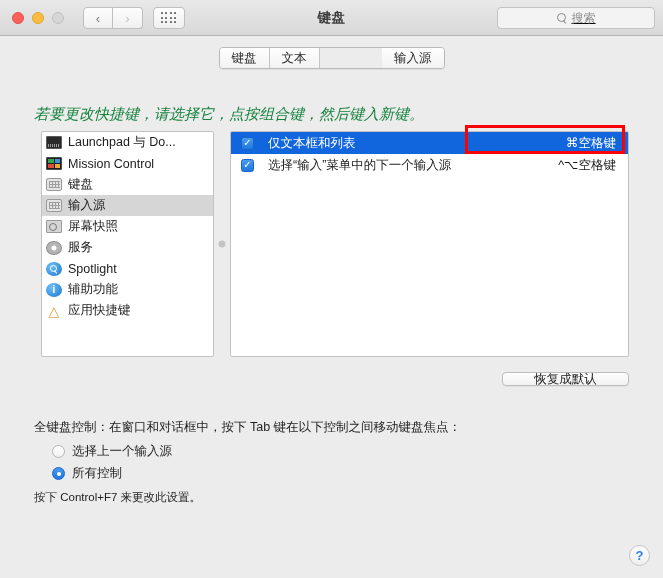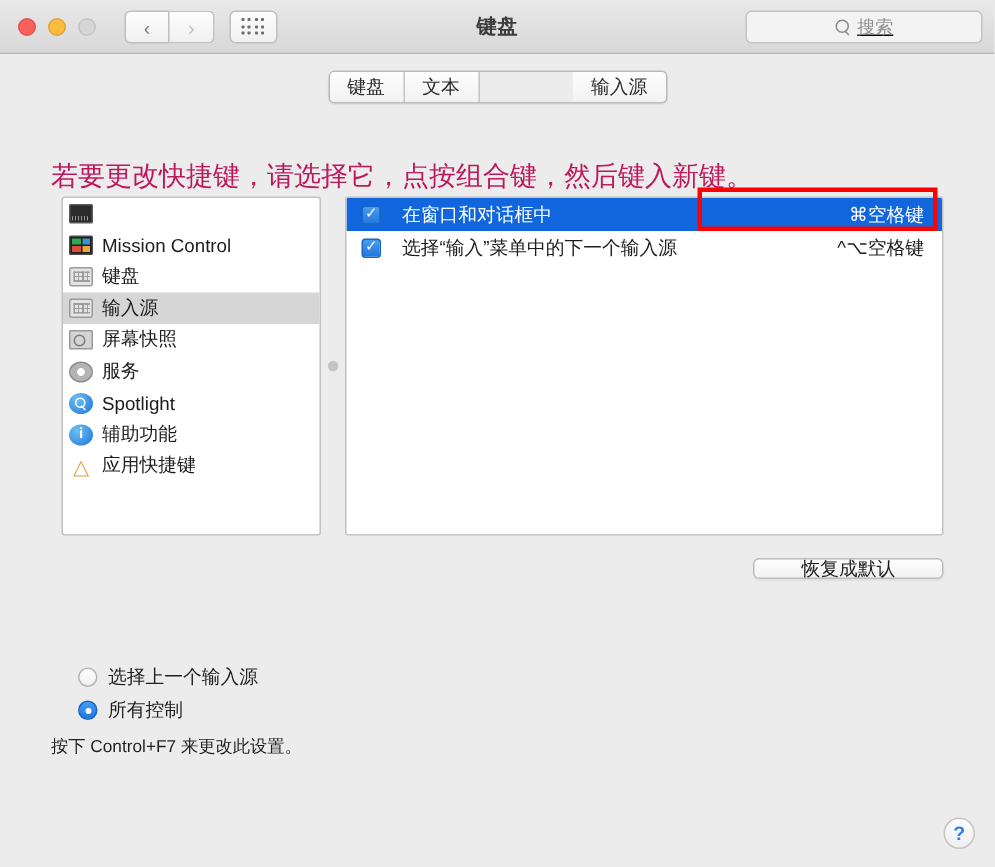--- a/index.html
+++ b/index.html
@@ -106,21 +106,21 @@
     color: #ffffff;
     margin-top: 37px;
   }
 
   
   #content {
     position: absolute; left: 0; top: 80px; width: 663px; height: 498px;
   }
   #hint {
     position: absolute; left: 34px; top: 25px;
-    font-size: 18px; color: #be185d;
+    font-size: 15px; color: #15803d; font-style: italic;
   }
 
   
   #panes {
     position: absolute; left: 41px; top: 51px;
     width: 588px; height: 226px;
     display: flex;
   }
   #left-pane {
     width: 173px; height: 226px;
@@ -370,20 +370,21 @@
   <div id="content">
 
     <div id="hint">若要更改快捷键，请选择它，点按组合键，然后键入新键。</div>
 
     <div id="panes">
 
       <div id="left-pane">
 
         <div class="cat-row">
           <span class="cat-icon ic-launchpad"></span>
+          <span class="cat-label">Launchpad 与 Do...</span>
         </div>
 
         <div class="cat-row">
           <span class="cat-icon ic-mission">
               <i></i>
               <i></i>
               <i></i>
               <i></i>
             </span>
           <span class="cat-label">Mission Control</span>
@@ -429,39 +430,40 @@
       <div id="splitter">
         <div id="splitter-handle"></div>
       </div>
 
       <div id="right-pane">
 
         <div class="sc-row selected">
           <span class="sc-check">
             <span>✓</span>
           </span>
-          <span class="sc-name">在窗口和对话框中</span>
+          <span class="sc-name">仅文本框和列表</span>
           <span class="sc-key">⌘空格键</span>
         </div>
 
         <div class="sc-row">
           <span class="sc-check">
             <span>✓</span>
           </span>
           <span class="sc-name">选择“输入”菜单中的下一个输入源</span>
           <span class="sc-key">^⌥空格键</span>
         </div>
 
       </div>
     </div>
 
     <div id="restore-btn">
       <span>恢复成默认</span>
     </div>
 
+    <div id="fka-label">全键盘控制：在窗口和对话框中，按下 Tab 键在以下控制之间移动键盘焦点：</div>
 
     <div class="radio-row" id="radio-text">
       <span class="radio"></span>
       <span>选择上一个输入源</span>
     </div>
 
     <div class="radio-row" id="radio-all">
       <span class="radio on"></span>
       <span>所有控制</span>
     </div>

